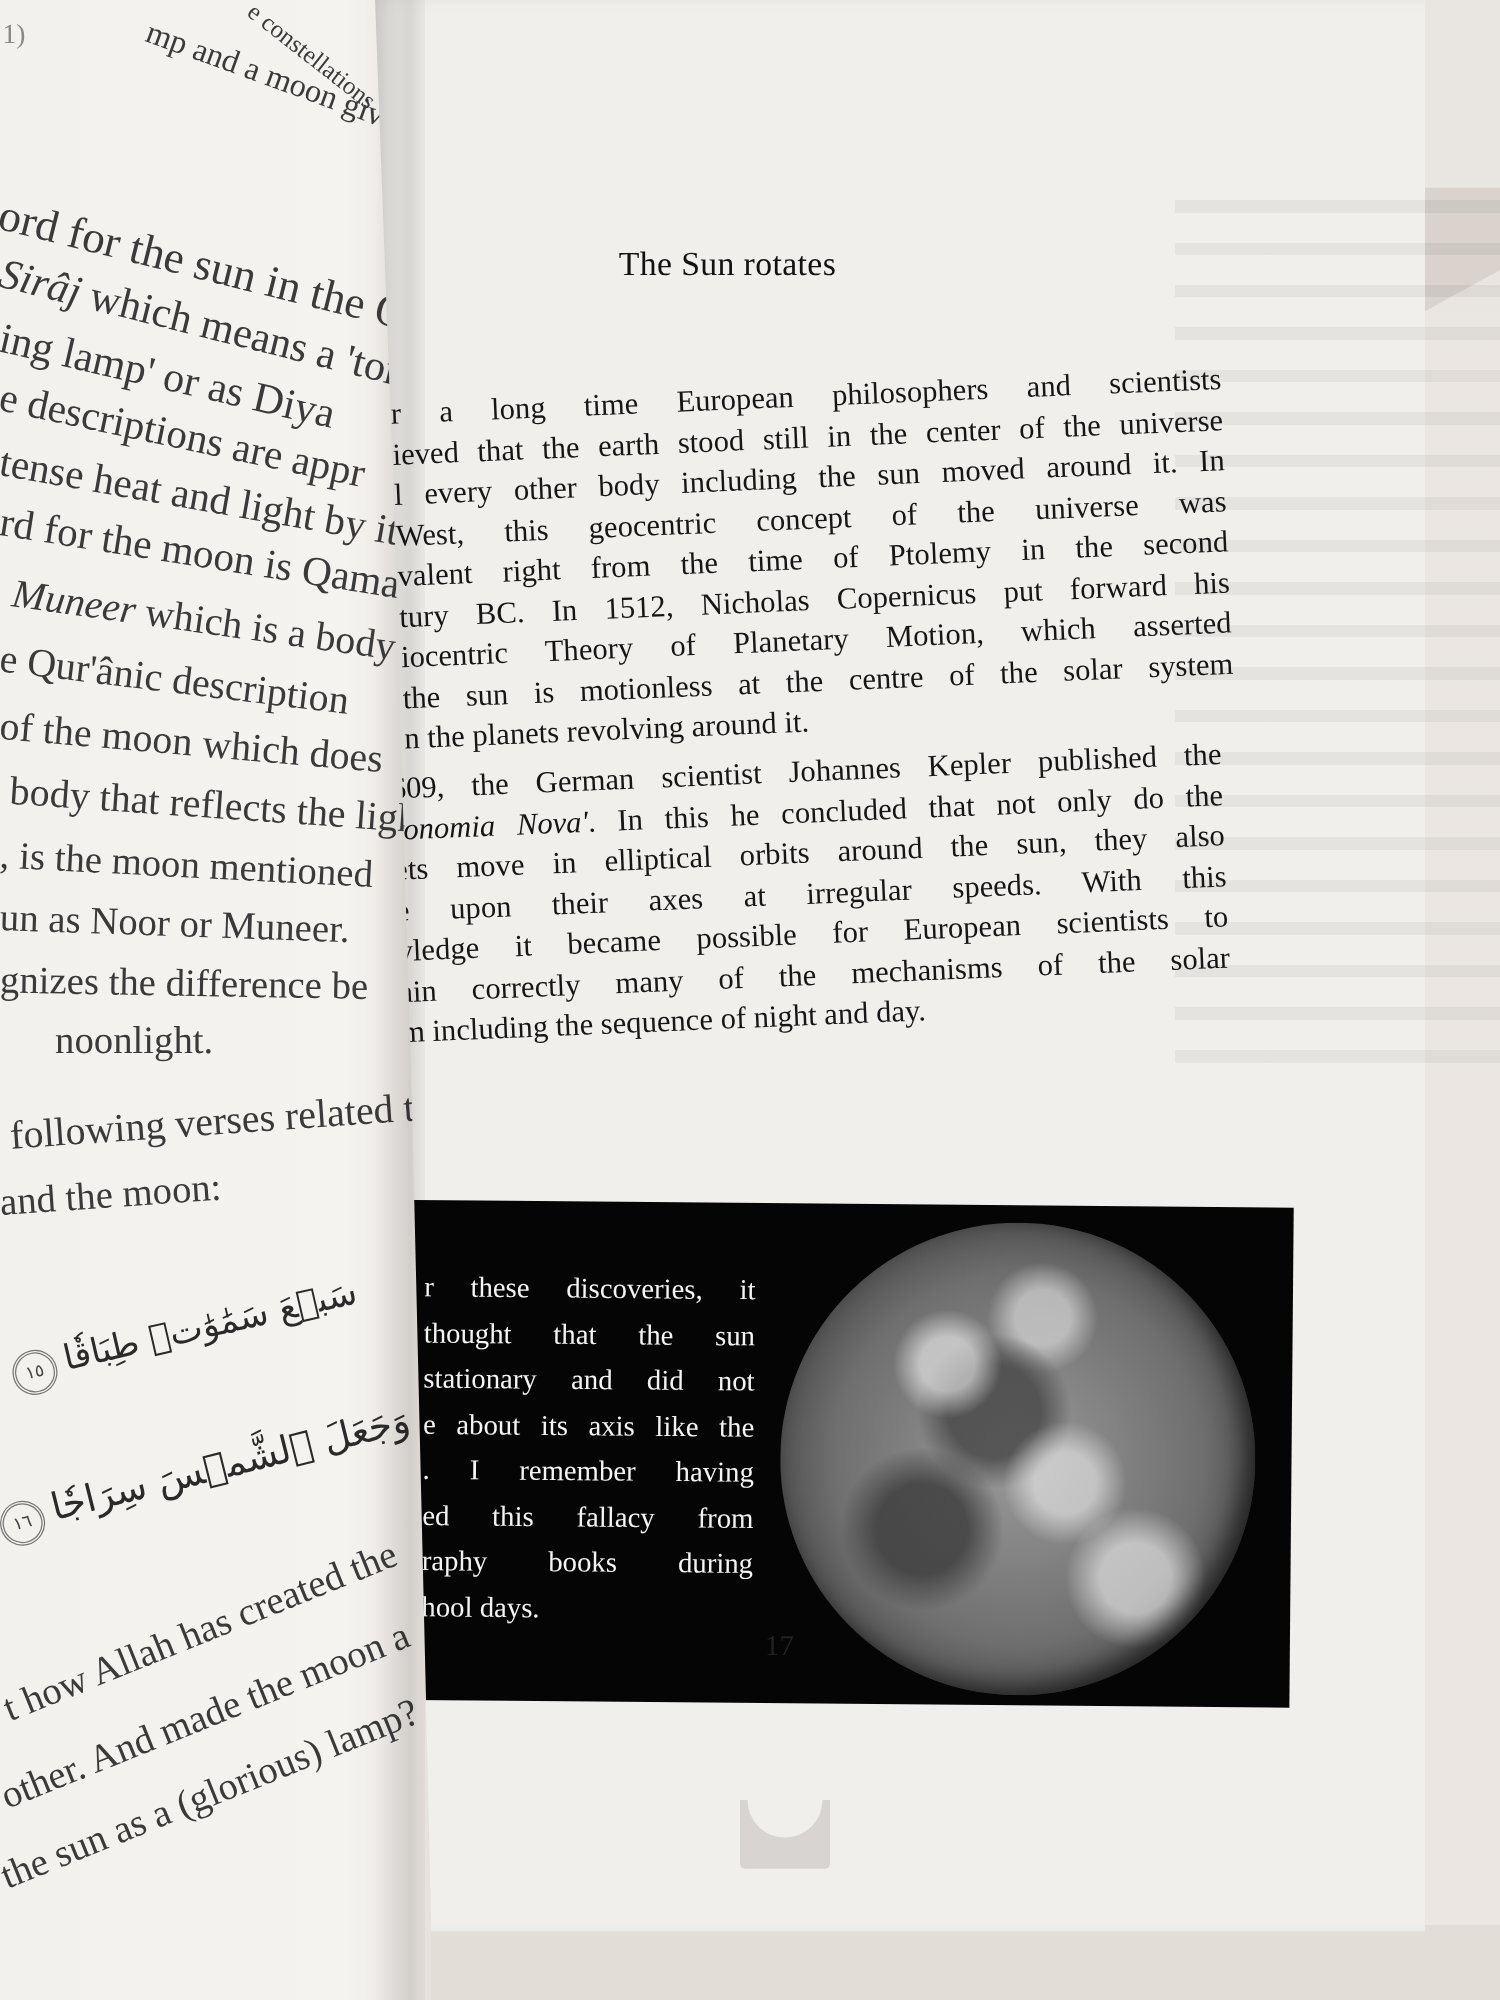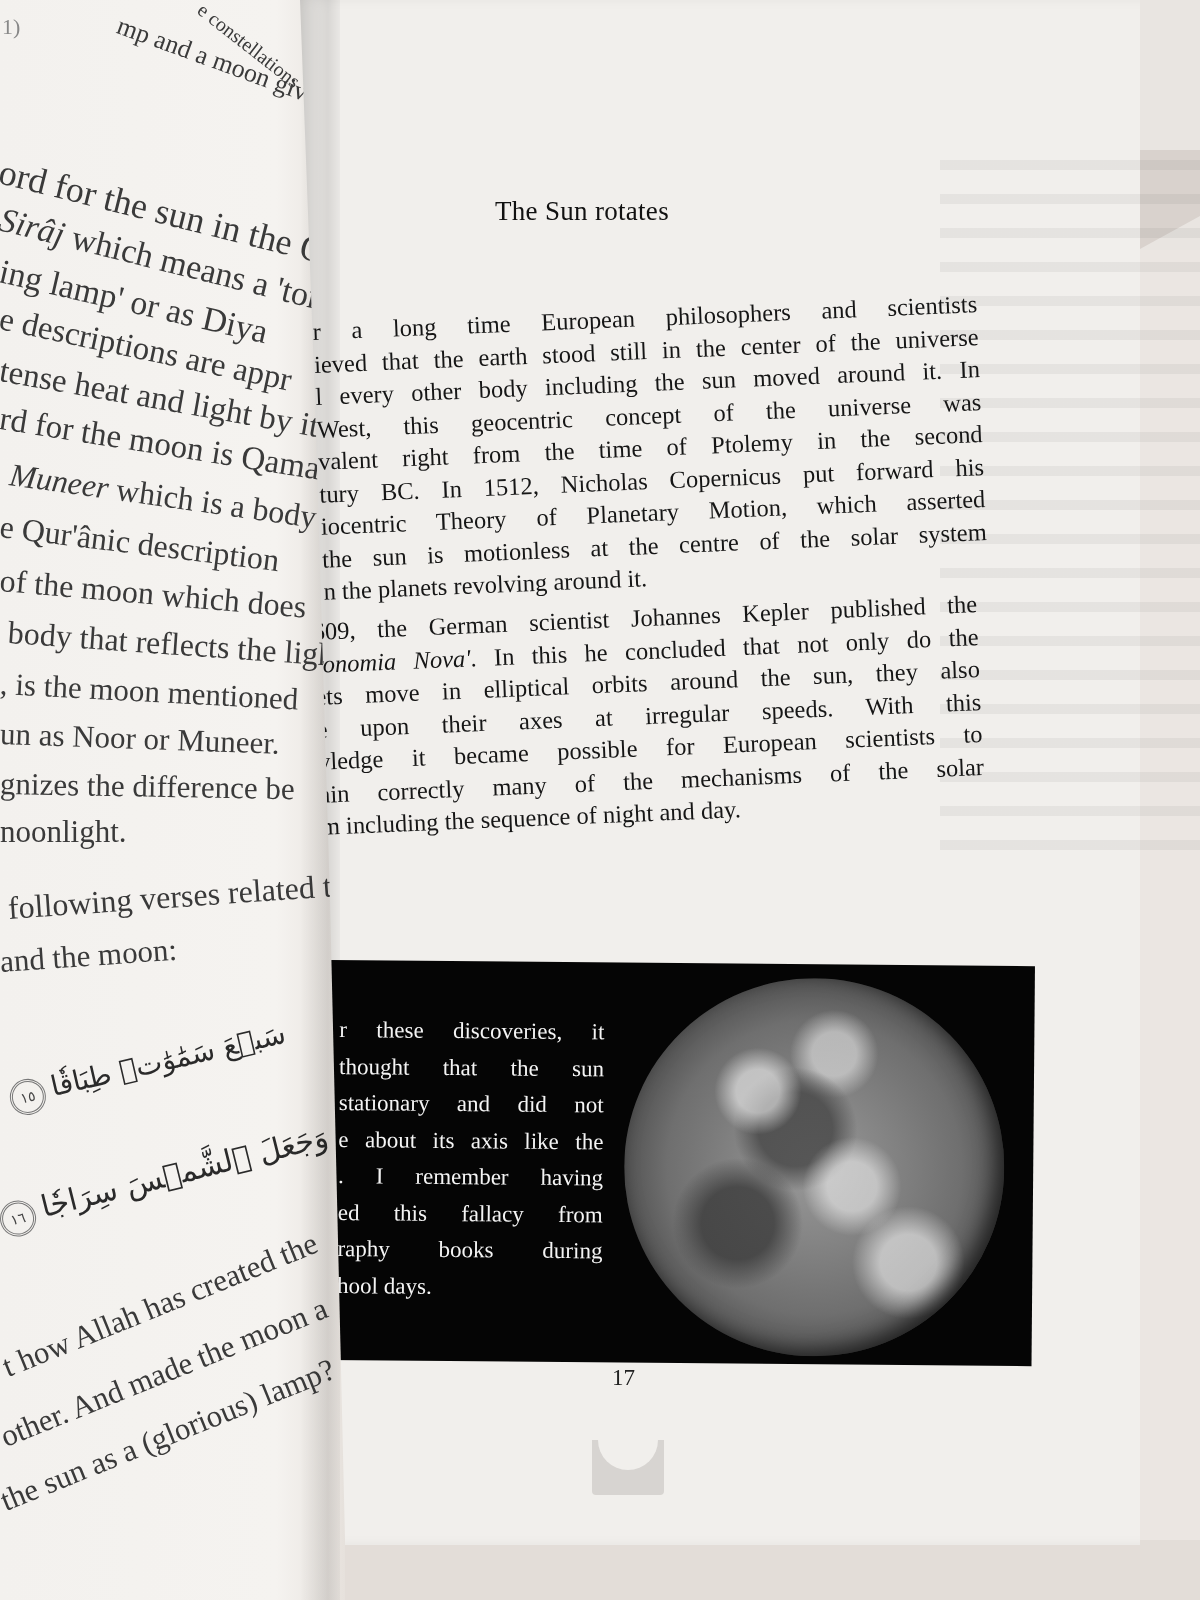--- a/index.html
+++ b/index.html
@@ -75,21 +75,21 @@
         radial-gradient(circle at 75% 75%, rgba(255,255,255,0.55) 0 7%, transparent 14%),
         radial-gradient(circle at 30% 65%, rgba(60,60,60,0.8) 0 10%, transparent 18%),
         radial-gradient(circle at 45% 40%, rgba(70,70,70,0.8) 0 12%, transparent 20%),
         radial-gradient(circle at 55% 20%, rgba(230,230,230,0.6) 0 6%, transparent 12%),
         radial-gradient(circle at 50% 50%, #9a9a9a 0%, #6f6f6f 55%, #3a3a3a 85%, #1a1a1a 100%);
       box-shadow: inset -8px -6px 20px rgba(0,0,0,0.6);
     }
 
     
     .page-number {
-      position: absolute; left: 612px; top: 1365px;
+      position: absolute; left: 612px; top: 1304px;
       font-size: 23px; color: #222;
     }
     .page-tab {
       position: absolute; left: 592px; top: 1440px; width: 72px; height: 55px;
       background: #d7d4d1;
       border-radius: 0 0 4px 4px;
     }
     .page-tab::before {
       content: ""; position: absolute; left: 6px; top: -30px; width: 60px; height: 60px;
       border-radius: 50%; background: #f1efec;
@@ -184,21 +184,21 @@
   <div class="left-line" style="top:300px; font-size:33px; transform: rotate(12deg);">e descriptions are appr</div>
   <div class="left-line" style="top:352px; font-size:33px; transform: rotate(10deg);">tense heat and light by it</div>
   <div class="left-line" style="top:400px; font-size:33px; transform: rotate(9deg);">rd for the moon is Qamar</div>
   <div class="left-line" style="top:456px; left:10px; font-size:32px; transform: rotate(8deg);"><span class="italic">Muneer</span><span> which is a body</span></div>
   <div class="left-line" style="top:508px; font-size:32px; transform: rotate(7deg);">e Qur'ânic description</div>
   <div class="left-line" style="top:562px; font-size:32px; transform: rotate(5deg);">of the moon which does</div>
   <div class="left-line" style="top:614px; left:8px; font-size:32px; transform: rotate(4deg);">body that reflects the light</div>
   <div class="left-line" style="top:666px; font-size:31px; transform: rotate(3deg);">, is the moon mentioned</div>
   <div class="left-line" style="top:716px; font-size:31px; transform: rotate(2deg);">un as Noor or Muneer.</div>
   <div class="left-line" style="top:766px; font-size:31px; transform: rotate(1deg);">gnizes the difference be</div>
-  <div class="left-line" style="top:814px; font-size:31px;">noonlight.</div>
+  <div class="left-line" style="top:814px; font-size:31px;padding-left:44px;">noonlight.</div>
 
   <div class="left-line" style="top:890px; left:8px; font-size:32px; transform: rotate(-4deg);">following verses related t</div>
   <div class="left-line" style="top:944px; font-size:31px; transform: rotate(-4deg);">and the moon:</div>
 
   <div class="left-line" style="top:1080px; left:10px; font-size:28px; transform: rotate(-13deg);">
     <span class="ayah-mark">١٥</span>
     <span class="arabic">سَبۡعَ سَمَٰوَٰتٖ طِبَاقٗا</span>
   </div>
   <div class="left-line" style="top:1200px; left:0px; font-size:30px; transform: rotate(-14deg);">
     <span class="ayah-mark">١٦</span>

